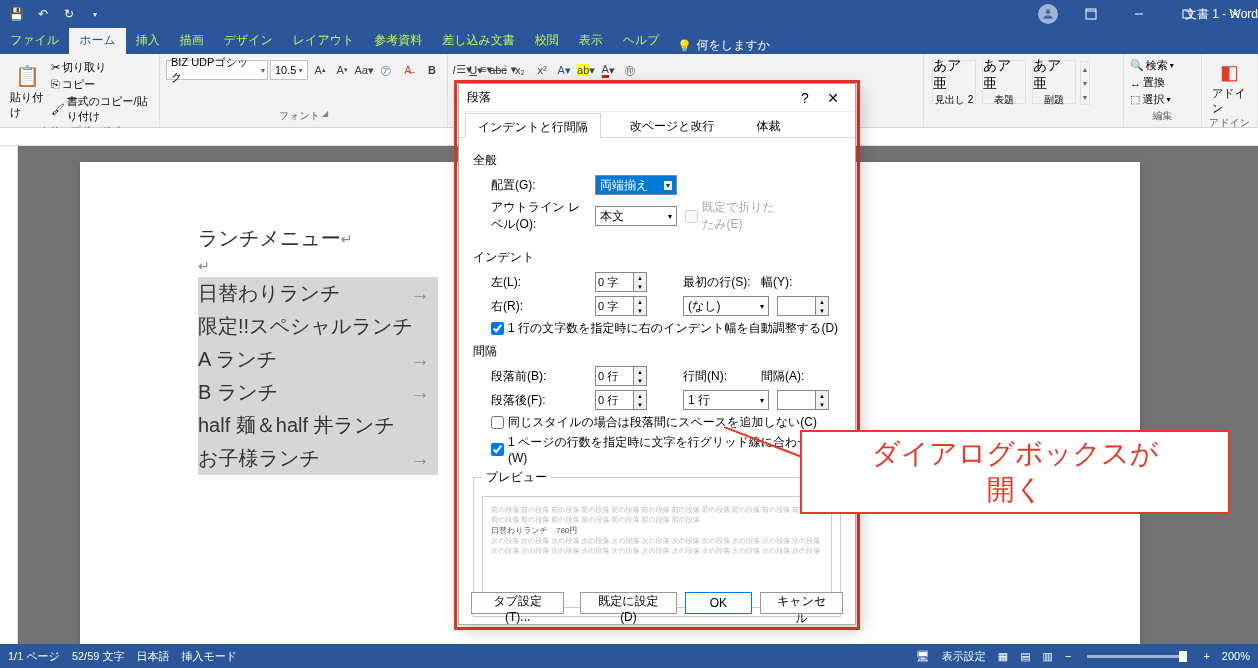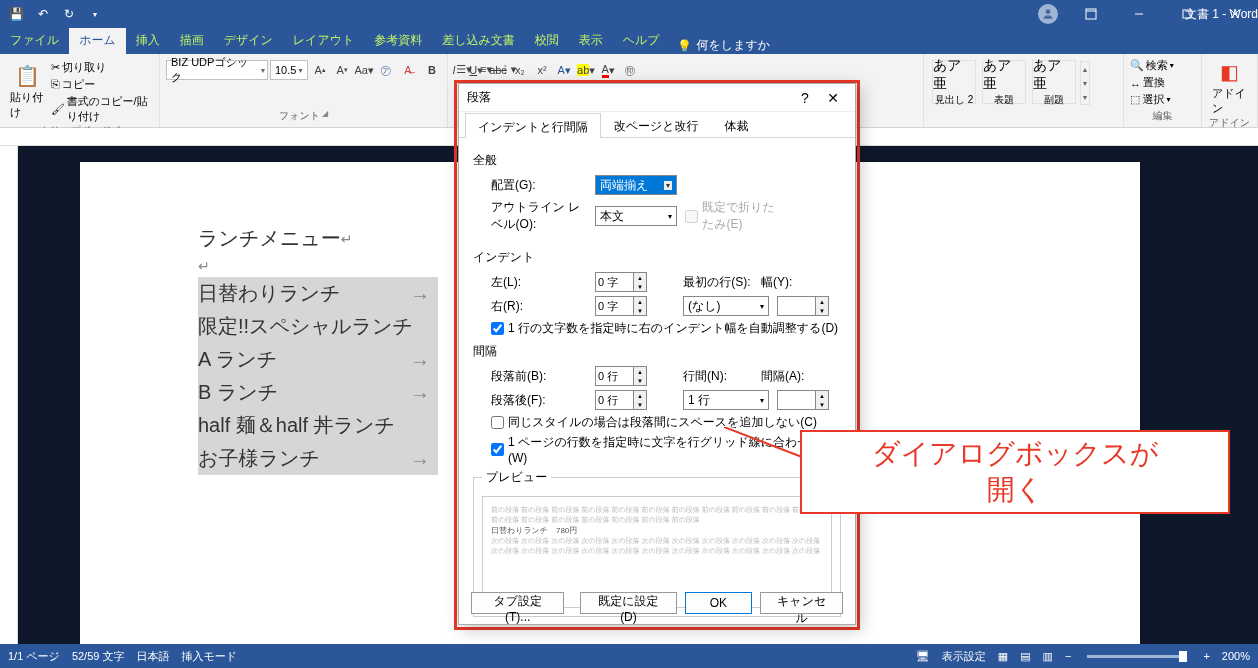--- a/index.html
+++ b/index.html
@@ -22,35 +22,35 @@
 .launcher{font-size:8px;color:#888}
 .big-btn{display:flex;flex-direction:column;align-items:center;padding:4px 4px 0;gap:2px;font-size:11px}
 .big-btn .ic{font-size:20px}
 .row{display:flex;align-items:center;gap:2px}
 .mini{width:20px;height:18px;display:flex;align-items:center;justify-content:center;font-size:11px;color:#444}
 .combo{height:20px;border:1px solid #c1c1c1;background:#fff;display:flex;align-items:center;padding:0 2px 0 4px;font-size:11px}
 .combo .dd{margin-left:2px;font-size:8px;color:#666}
 .style-box{width:44px;height:44px;border:1px solid #e1e1e1;display:flex;flex-direction:column;align-items:center;justify-content:center;font-size:10px;margin:2px}
 .style-box .big{font-size:14px;font-family:Liberation Serif, serif}
 .ruler{height:18px;background:#fff;border-bottom:1px solid #ddd;display:flex;align-items:center;font-size:8px;color:#666;position:relative;overflow:hidden}
-.doc-area{position:absolute;top:146px;left:0;right:0;bottom:24px;background:#0f172a;overflow:hidden}
+.doc-area{position:absolute;top:146px;left:0;right:0;bottom:24px;background:#737373;overflow:hidden}
 .vruler{position:absolute;left:0;top:0;width:18px;bottom:0;background:#fff;border-right:1px solid #ddd}
 .page{position:absolute;left:80px;top:16px;width:1060px;height:590px;background:#fff;box-shadow:0 2px 6px rgba(0,0,0,0.2)}
 .doc-content{position:absolute;left:118px;top:60px;font-size:20px;color:#333}
 .doc-line{padding:3px 0;display:flex;align-items:center}
 .sel{background:#d6d6d6}
 .tab-arrow{margin-left:auto;color:#888;padding-right:8px}
 .doc-line.sel{width:240px;justify-content:space-between}
 .ret{color:#888;font-size:14px}
 .dialog-border{position:absolute;top:80px;left:454px;width:406px;height:550px;border:3px solid #e83828;z-index:10}
 .dialog{position:absolute;top:83px;left:458px;width:398px;height:542px;background:#fff;border:1px solid #aaa;box-shadow:4px 4px 16px rgba(0,0,0,0.25);z-index:11;font-size:12px}
 .dlg-title{height:28px;display:flex;align-items:center;padding:0 8px;border-bottom:1px solid #eee}
 .dlg-title .sp{flex:1}
 .dlg-title .x{width:28px;text-align:center;font-size:14px}
-.dlg-tabs{height:26px;display:flex;border-bottom:1px solid #d4d4d4;padding:0 6px;gap:0}
+.dlg-tabs{height:26px;display:flex;border-bottom:1px solid #d4d4d4;padding:0 6px;gap:16px}
 .dlg-tab{padding:5px 12px;border:1px solid transparent;border-bottom:none;font-size:12px}
 .dlg-tab.active{border-color:#d4d4d4;background:#fff;position:relative;top:1px}
 .dlg-body{padding:8px 14px;font-size:12px}
 .section-h{margin:6px 0 6px 0}
 .frow{display:flex;align-items:center;margin:4px 0 4px 18px;gap:8px}
 .frow label{width:96px}
 .sel-combo{height:20px;border:1px solid #888;display:flex;align-items:center;padding:0 4px;min-width:80px;background:#fff}
 .sel-combo.highlight{background:#0078d7;color:#fff}
 .sel-combo .dd{margin-left:auto;font-size:8px}
 .spin{display:flex;align-items:center}

